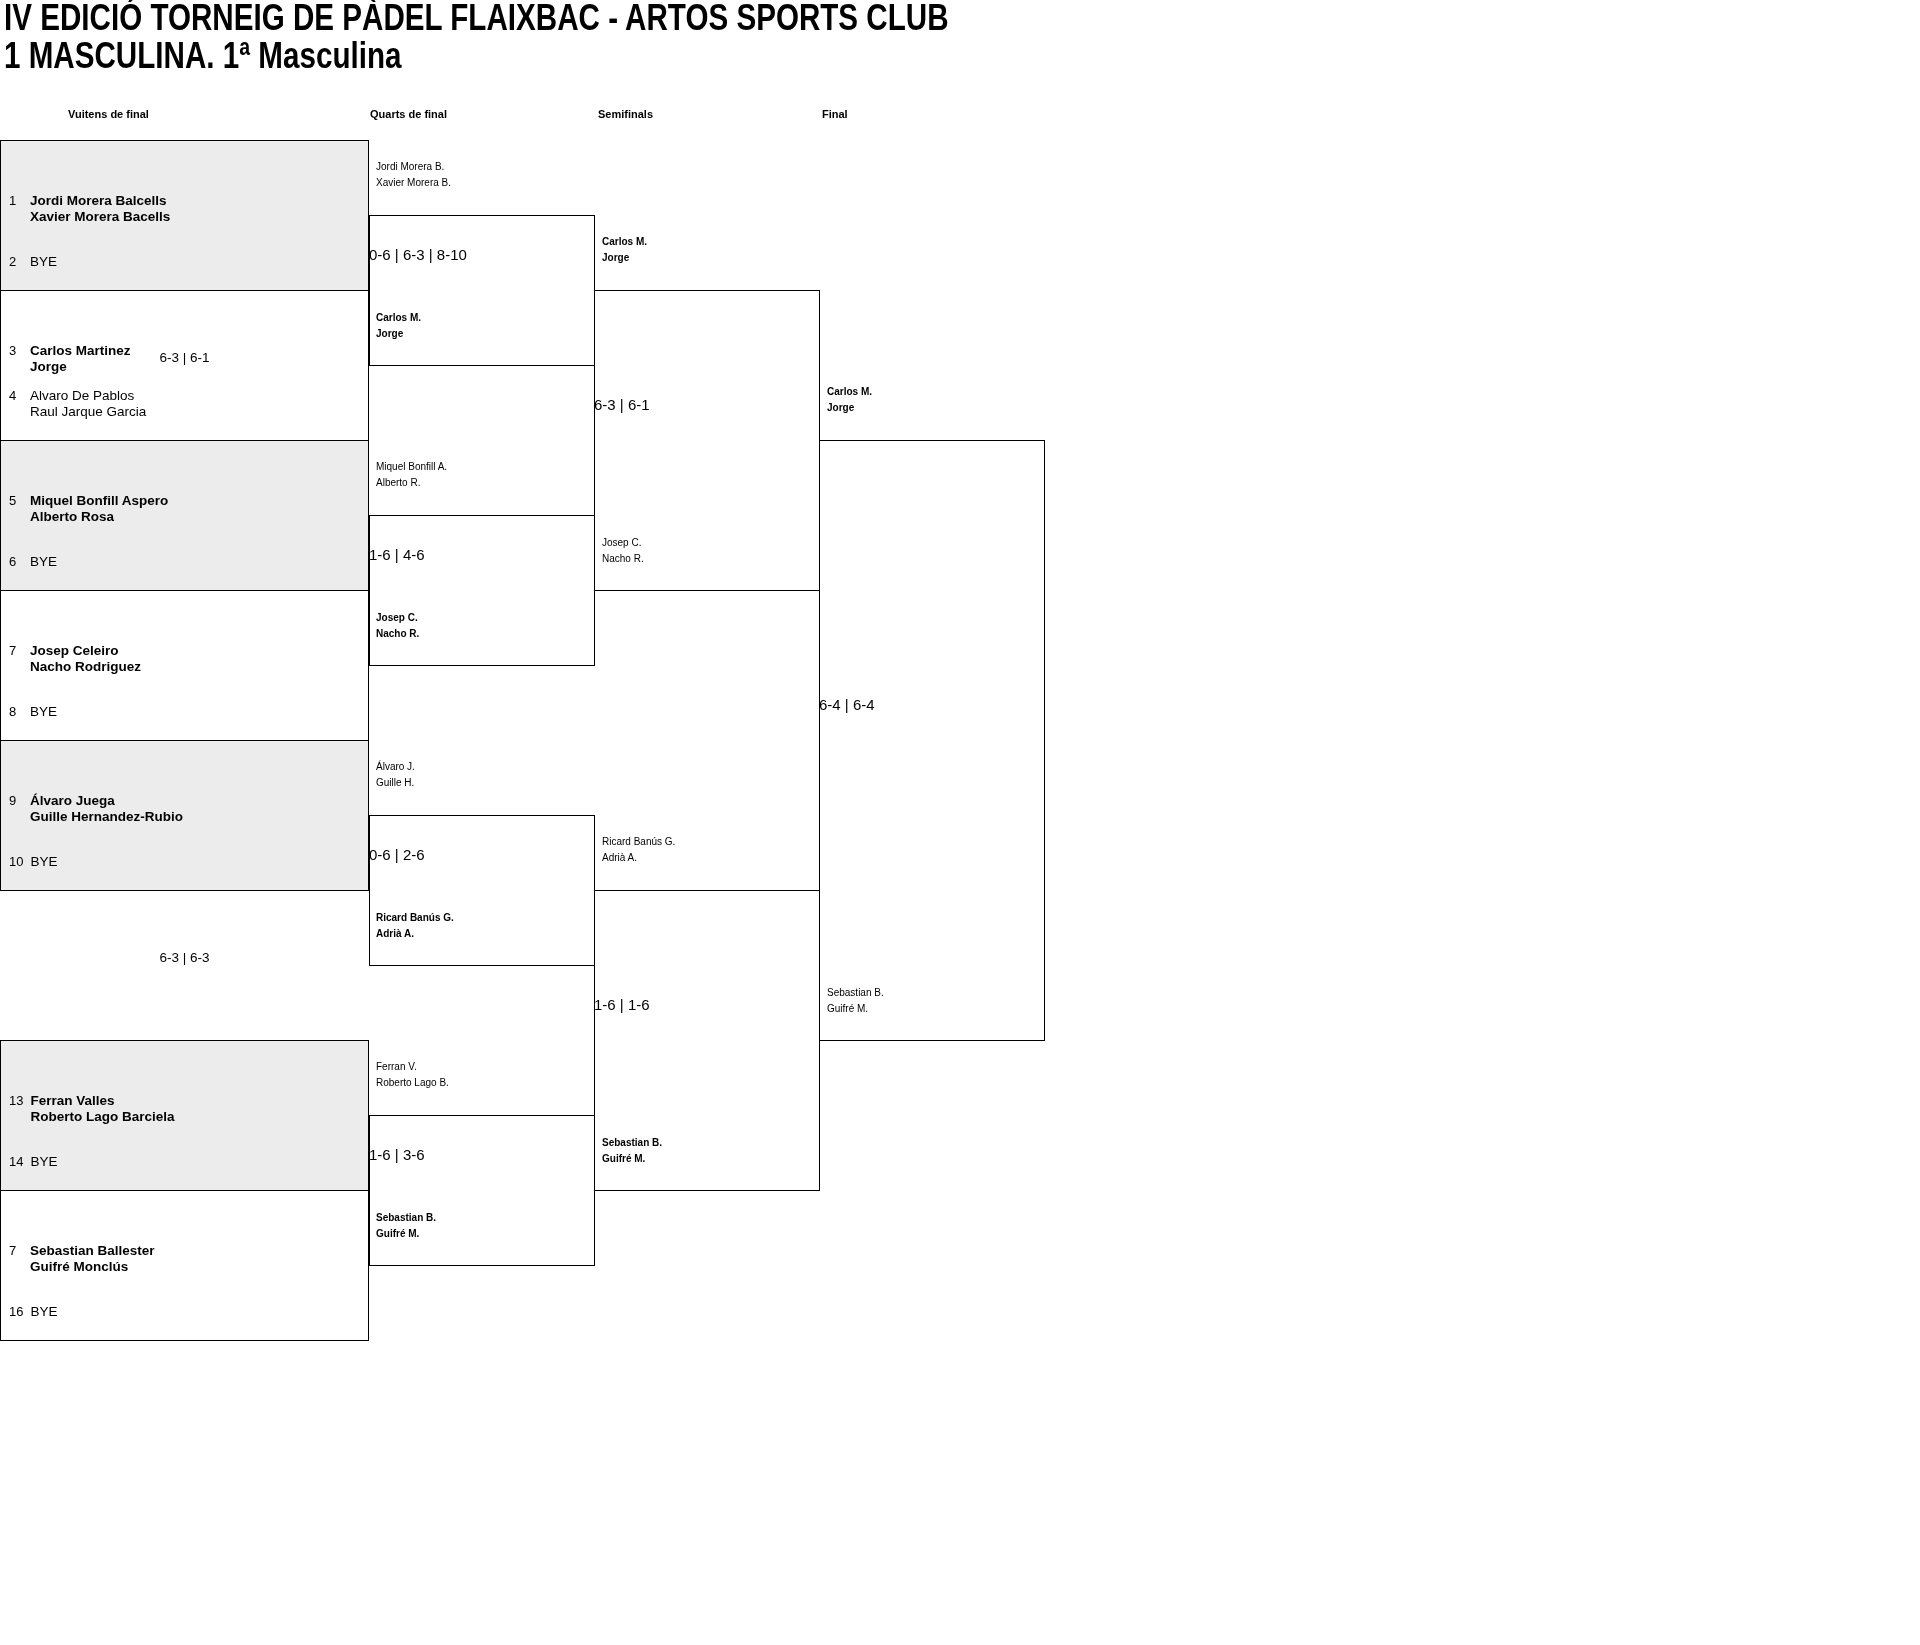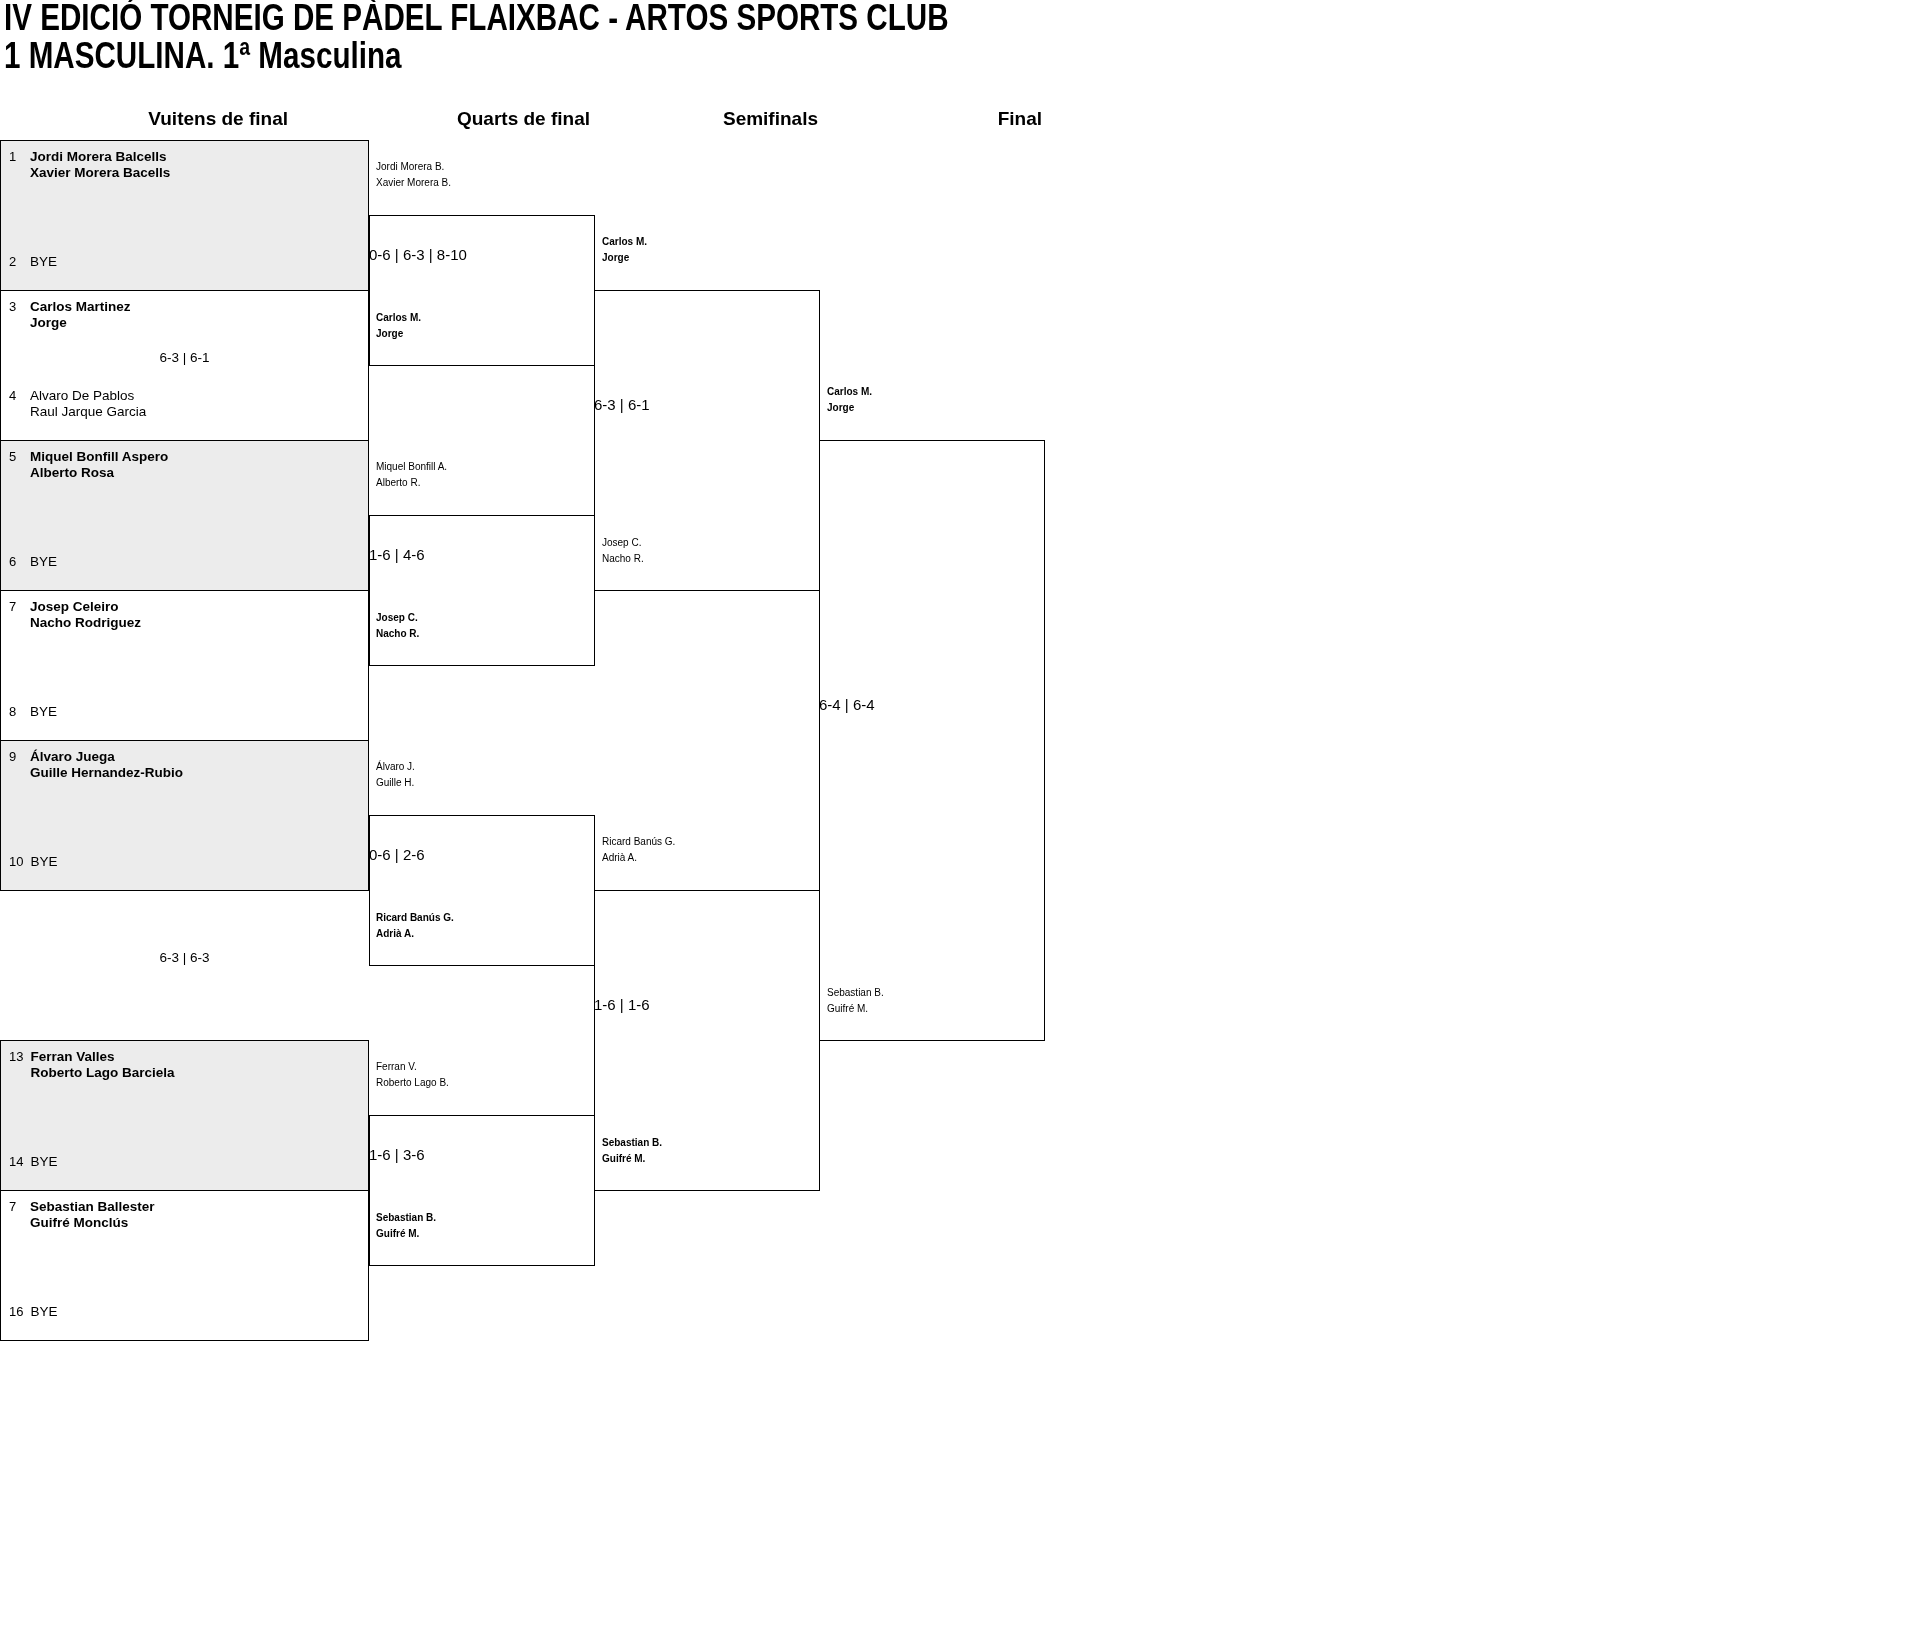--- a/index.html
+++ b/index.html
@@ -6,31 +6,31 @@
   .page{position:relative;width:1560px;height:1645px;background:#ffffff;
         font-family:"Liberation Sans",sans-serif;color:#000;overflow:hidden;}
 
   
   .title{position:absolute;left:4px;font-weight:bold;font-size:37px;line-height:37px;
          white-space:nowrap;transform:scaleX(0.8);transform-origin:0 0;}
   .title.l1{top:-1px}
   .title.l2{top:37px}
 
   
-  .colhdr{position:absolute;top:108px;width:220px;text-align:right;
-          font-weight:bold;font-size:19px;white-space:nowrap;}
+  .colhdr{position:absolute;top:108px;width:220px;text-align:left;
+          font-weight:bold;font-size:11px;white-space:nowrap;}
 
   
   .box{position:absolute;left:0;width:369px;height:151px;border:1px solid #000;
        box-sizing:border-box;background:#fff;}
   .box.gray{background:#ececec;}
   .slotA{position:absolute;top:8px;left:8px;right:4px;display:flex;align-items:baseline;}
   .slotB{position:absolute;bottom:20px;left:8px;right:4px;display:flex;align-items:baseline;}
   .seed{font-size:13px;min-width:14px;margin-right:7px;flex:none;}
-  .team{font-size:13.5px;line-height:16px;white-space:pre-line;}
+  .team{font-size:13.5px;line-height:16px;white-space:pre-line;margin-top:44px;}
   .bold{font-weight:bold;}
   .boxscore{position:absolute;left:0;width:369px;font-size:13.5px;text-align:center;}
 
   
   .mrect{position:absolute;border:1px solid #000;box-sizing:border-box;background:transparent;}
   .mlabel{position:absolute;font-size:10px;line-height:16px;white-space:pre-line;}
   .mscore{position:absolute;font-size:15px;}
 
   
   .corner{position:absolute;left:1912px;top:38px;width:6px;height:6px;

